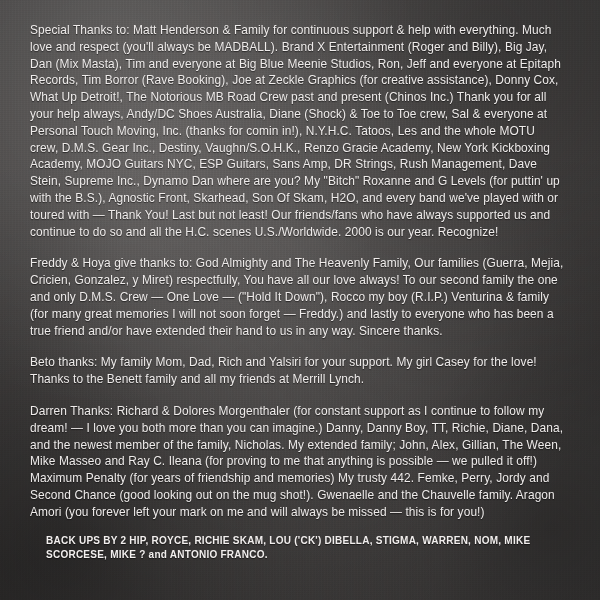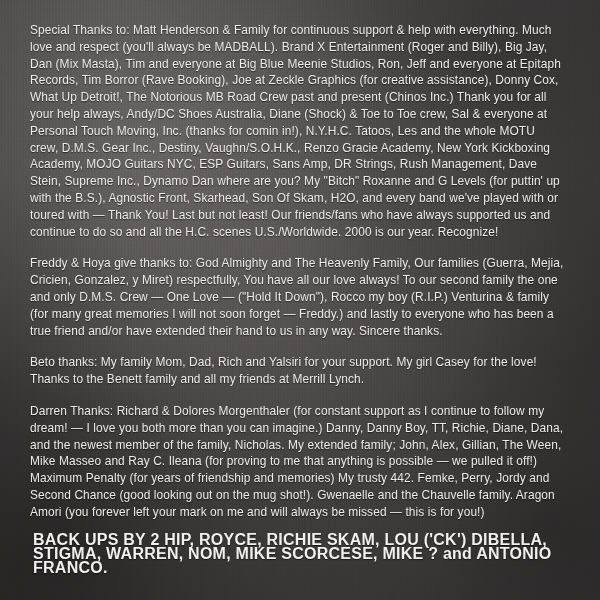--- a/index.html
+++ b/index.html
@@ -73,26 +73,26 @@
 
   .footer-wrap {
     position: absolute;
     left: 30px;
     right: 26px;
     bottom: 22px;
     z-index: 4;
   }
   .footer {
     color: #f2efee;
-    font-size: 16px;
+    font-size: 10px;
     line-height: 14px;
     letter-spacing: 0.25px;
     font-weight: bold;
     text-shadow: 0 1px 1px rgba(0,0,0,0.6);
-    margin: 3px;
+    margin: 16px;
   }
 </style>
 </head>
 <body>
 
 <div class="page">
   <div class="content">
 
     <p class="para">Special Thanks to: Matt Henderson &amp; Family for continuous support &amp; help with everything. Much love and respect (you'll always be MADBALL). Brand X Entertainment (Roger and Billy), Big Jay, Dan (Mix Masta), Tim and everyone at Big Blue Meenie Studios, Ron, Jeff and everyone at Epitaph Records, Tim Borror (Rave Booking), Joe at Zeckle Graphics (for creative assistance), Donny Cox, What Up Detroit!, The Notorious MB Road Crew past and present (Chinos Inc.) Thank you for all your help always, Andy/DC Shoes Australia, Diane (Shock) &amp; Toe to Toe crew, Sal &amp; everyone at Personal Touch Moving, Inc. (thanks for comin in!), N.Y.H.C. Tatoos, Les and the whole MOTU crew, D.M.S. Gear Inc., Destiny, Vaughn/S.O.H.K., Renzo Gracie Academy, New York Kickboxing Academy, MOJO Guitars NYC, ESP Guitars, Sans Amp, DR Strings, Rush Management, Dave Stein, Supreme Inc., Dynamo Dan where are you? My "Bitch" Roxanne and G Levels (for puttin' up with the B.S.), Agnostic Front, Skarhead, Son Of Skam, H2O, and every band we've played with or toured with — Thank You!  Last but not least! Our friends/fans who have always supported us and continue to do so and all the H.C. scenes U.S./Worldwide. 2000 is our year. Recognize!</p>
 

